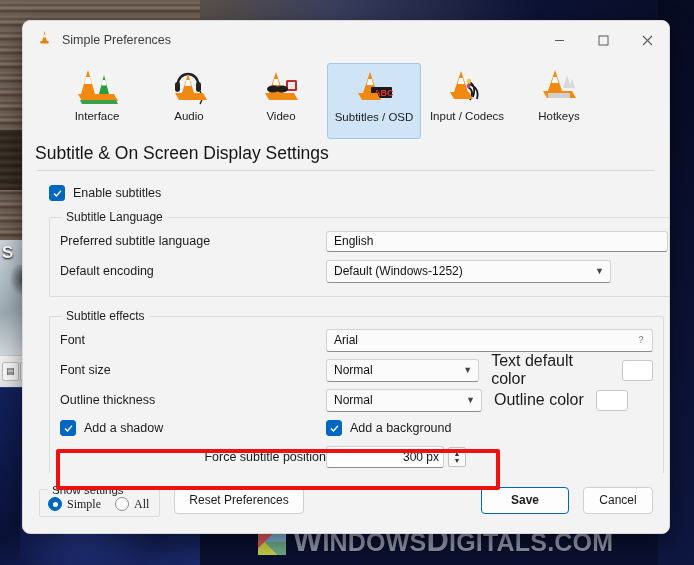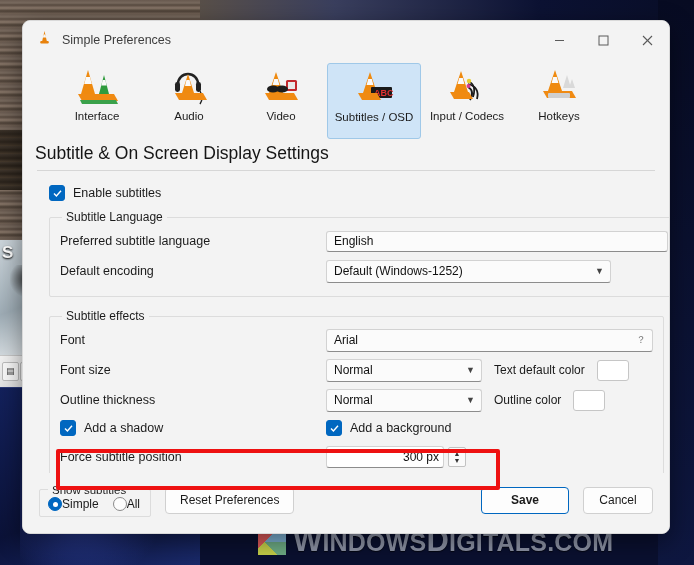--- a/index.html
+++ b/index.html
@@ -166,21 +166,21 @@
     box-sizing:border-box;
   }
   .combo{
     height:23px;background:#fbfbfb;border:1px solid #d2d2d2;border-bottom:1px solid #8c8c8c;
     border-radius:3px;font-size:12px;color:#111;padding:0 6px 0 7px;
     display:flex;align-items:center;justify-content:space-between;box-sizing:border-box;
   }
   .caret{font-size:9px;color:#444;}
   .caret-thin{font-size:10px;color:#7a7a7a;}
 
-  .colorlabel{font-size:12px;color:#1b1b1b;}
+  .colorlabel{font-size:16px;color:#1b1b1b;}
   .swatch{
     width:32px;height:21px;border:1px solid #c6c6c6;border-radius:3px;background:#fff;
     box-sizing:border-box;
   }
   .swatch-inner{width:100%;height:100%;}
 
   .spin{
     height:22px;background:#fff;border:1px solid #d2d2d2;border-bottom:1px solid #8c8c8c;
     border-radius:3px;display:flex;align-items:center;justify-content:flex-end;
     font-size:12px;color:#111;padding-right:4px;box-sizing:border-box;
@@ -201,21 +201,21 @@
   
   #footer{
     flex:0 0 54px;display:flex;align-items:center;padding:0 16px 6px 16px;gap:14px;
     background:#f3f3f3;
   }
   fieldset.showset{
     border:1px solid #dcdcdc;border-radius:2px;padding:0 10px 3px 8px;margin:0;
     display:flex;align-items:center;gap:14px;height:28px;
   }
   fieldset.showset > legend{font-size:11.5px;color:#1b1b1b;padding:0 4px;}
-  .radio-row{display:flex;align-items:center;}
+  .radio-row{display:flex;align-items:center;gap:5px;font-family:Liberation Serif, serif;}
   .radio{
     width:14px;height:14px;border-radius:50%;border:1px solid #8b8b8b;background:#fdfdfd;
     display:flex;align-items:center;justify-content:center;box-sizing:border-box;
   }
   .radio.on{border:1px solid #0067c0;background:#0067c0;}
   .radio.on .dot{width:5px;height:5px;border-radius:50%;background:#fff;}
   .radio-label{font-size:12px;color:#1b1b1b;}
 
   .btn{
     height:27px;background:#fdfdfd;border:1px solid #d0d0d0;border-radius:4px;
@@ -460,21 +460,21 @@
           <div style="display:flex;align-items:center;gap:8px;">
             <span class="cbox">
               <svg width="9" height="9" viewBox="0 0 9 9">
                   <polyline points="1,4.6 3.4,7 8,1.8" fill="none" stroke="#fff" stroke-width="1.4"></polyline>
                 </svg>
             </span>
             <span class="cbox-label">Add a background</span>
           </div>
         </div>
 
-        <div class="frow" style="height:32px;">
+        <div class="frow" style="height:32px;text-align:right;">
           <div class="flabel">Force subtitle position</div>
           <div class="fctl">
             <div class="spin" style="width:118px;">
               <span>300 px</span>
             </div>
             <div class="spin-btns" style="margin-left:-8px;">
               <span>▲</span>
               <span>▼</span>
             </div>
           </div>
@@ -486,21 +486,21 @@
     <div id="scrollbar">
       <div class="sb-track"></div>
       <div class="sb-arrow" style="top:2px;">▲</div>
       <div class="sb-thumb"></div>
       <div class="sb-arrow" style="bottom:2px;">▼</div>
     </div>
   </div>
 
   <div id="footer">
     <fieldset class="showset">
-      <legend>Show subtitles</legend>
+      <legend>Show settings</legend>
       <div class="radio-row">
         <span class="radio on">
             <span class="dot"></span>
           </span>
         <span class="radio-label">Simple</span>
       </div>
       <div class="radio-row">
         <span class="radio"></span>
         <span class="radio-label">All</span>
       </div>

